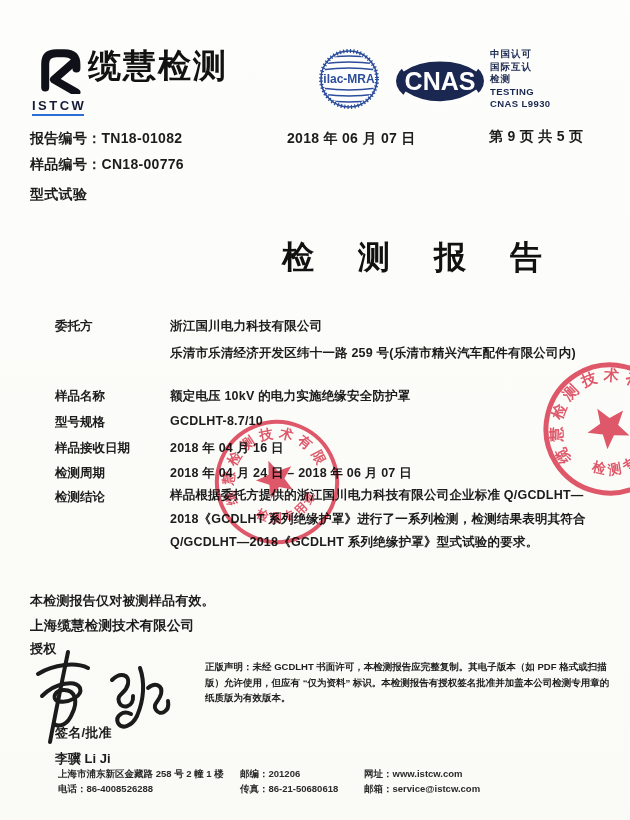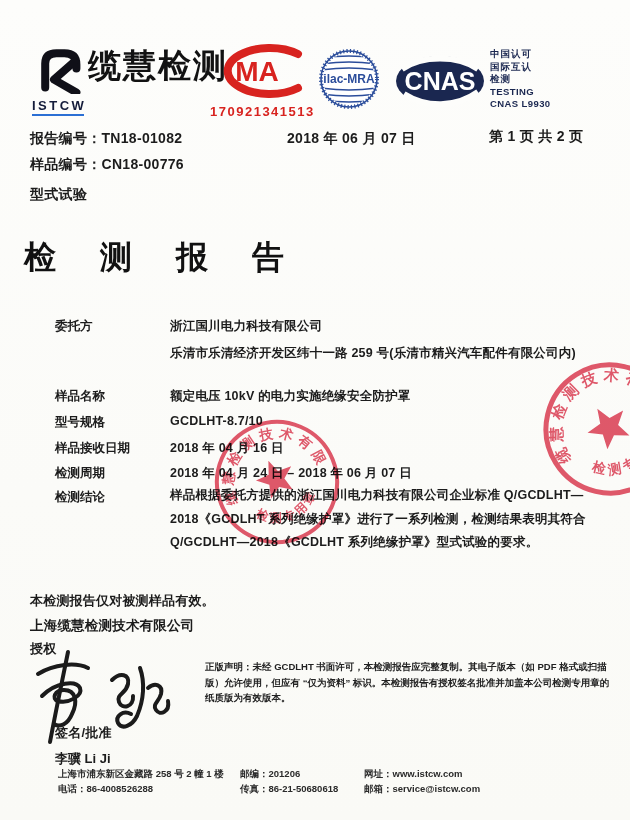--- a/index.html
+++ b/index.html
@@ -37,27 +37,20 @@
     <svg width="52" height="48" viewBox="0 0 64 60">
       <path d="M16 52 L16 22 Q16 9 30 9 L40 9 Q55 9 55 23 L55 28" fill="none" stroke="#101018" stroke-width="10" stroke-linecap="round"></path>
       <path d="M52 20 L27 42 L55 58" fill="none" stroke="#101018" stroke-width="10" stroke-linecap="round" stroke-linejoin="round"></path>
     </svg>
     <div class="istcw-abbr">ISTCW</div>
     <div class="istcw-tag"></div>
   </div>
 
   <div class="abs cn-big" style="left:88px;top:44px;">缆慧检测</div>
 
-  <div class="abs" style="left:210px;top:42px;width:100px;text-align:center;">
-    <svg width="100" height="58" viewBox="0 0 100 58">
-      <path d="M88 12 A 42 23 0 1 0 88 46" fill="none" stroke="#d8231f" stroke-width="8" stroke-linecap="round"></path>
-      <text x="47" y="39" text-anchor="middle" font-family="Liberation Sans, sans-serif" font-size="28" font-weight="700" fill="#d8231f">MA</text>
-    </svg>
-    <div class="cma-num">170921341513</div>
-  </div>
 
   <div class="abs" style="left:318px;top:48px;">
     <svg width="62" height="62" viewBox="0 0 62 62">
       <defs>
           <clipPath id="ilacClip">
             <circle cx="31" cy="31" r="26"></circle>
           </clipPath>
         </defs>
       <circle cx="31" cy="31" r="28" fill="#ffffff" stroke="#2b4d9b" stroke-width="1.6"></circle>
       <circle cx="31" cy="31" r="28" fill="none" stroke="#2b4d9b" stroke-width="4" stroke-dasharray="1.2 2.2"></circle>
@@ -87,29 +80,29 @@
     <div>国际互认</div>
     <div>检测</div>
     <div class="en">TESTING</div>
     <div class="en">CNAS L9930</div>
   </div>
 
   <div class="abs meta-line" style="left:30px;top:130px;">
     <span>报告编号：</span><span>TN18-01082</span>
   </div>
   <div class="abs meta-line" style="left:287px;top:130px;">2018 年 06 月 07 日</div>
-  <div class="abs meta-line" style="left:489px;top:128px;">第 1 页 共 2 页</div>
+  <div class="abs meta-line" style="left:489px;top:128px;">第 9 页 共 5 页</div>
 
   <div class="abs meta-line" style="left:30px;top:156px;">
     <span>样品编号：</span><span>CN18-00776</span>
   </div>
 
   <div class="abs meta-line" style="left:30px;top:186px;font-size:14px;">型式试验</div>
 
-  <div class="abs title" style="left:0;top:236px;width:548px;text-align:left;padding-left:24px;">检　测　报　告</div>
+  <div class="abs title" style="left:0;top:236px;width:548px;text-align:right;">检　测　报　告</div>
 
   <div class="abs label" style="left:55px;top:318px;">委托方</div>
   <div class="abs value" style="left:170px;top:318px;">浙江国川电力科技有限公司</div>
   <div class="abs value" style="left:170px;top:345px;">乐清市乐清经济开发区纬十一路 259 号(乐清市精兴汽车配件有限公司内)</div>
 
   <div class="abs label" style="left:55px;top:388px;">样品名称</div>
   <div class="abs value" style="left:170px;top:388px;">额定电压 10kV 的电力实施绝缘安全防护罩</div>
 
   <div class="abs label" style="left:55px;top:414px;">型号规格</div>
   <div class="abs value" style="left:170px;top:414px;">GCDLHT-8.7/10</div>

